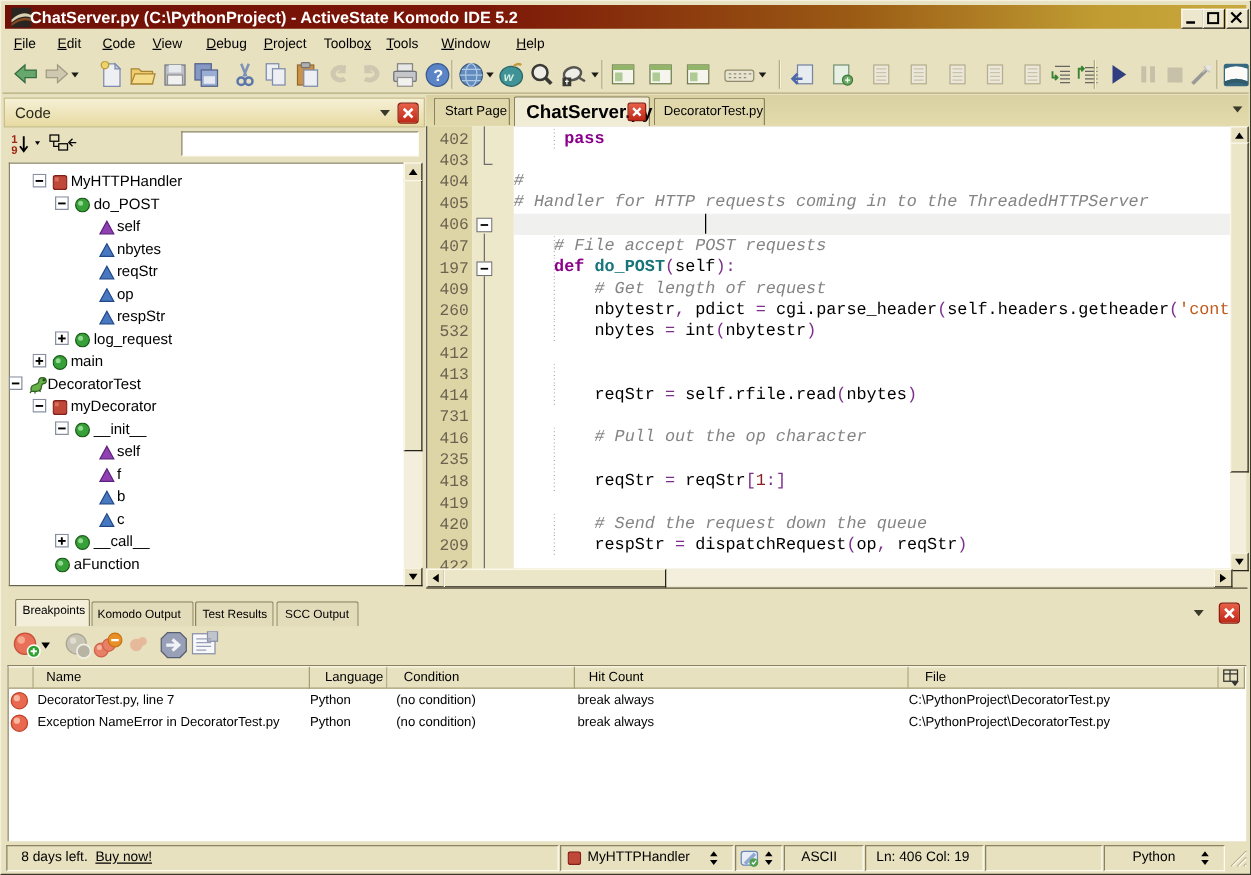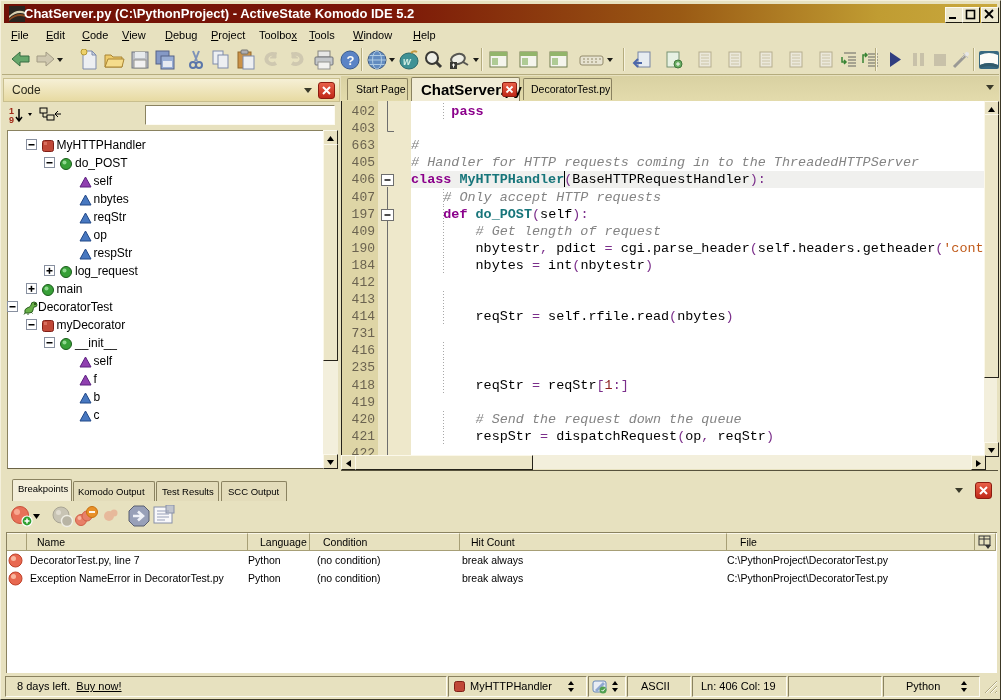--- a/index.html
+++ b/index.html
@@ -401,20 +401,39 @@
             <path d="M6.5 1 L12 11 L1 11 Z" fill="#4878c0" stroke="#204888"></path>
           </svg></span>
         <span class="abs" style="left:85.5px;top:0">b</span>
       </div>
       <div class="trow" style="left:0;top:275px;width:316px">
         <span class="ticon" style="left:70.5px"><svg width="13" height="12">
             <path d="M6.5 1 L12 11 L1 11 Z" fill="#4878c0" stroke="#204888"></path>
           </svg></span>
         <span class="abs" style="left:85.5px;top:0">c</span>
       </div>
+      <div class="trow" style="left:0;top:293px;width:316px">
+        <svg class="abs" style="left:36.0px;top:3px" width="12" height="12">
+          <rect x="0.5" y="0.5" width="10" height="10" fill="#fff" stroke="#8890a0"></rect>
+          <rect x="2.5" y="5" width="6" height="1.5" fill="#000"></rect>
+          <rect x="4.7" y="2.8" width="1.5" height="6" fill="#000"></rect>
+        </svg>
+        <span class="ticon" style="left:52.0px"><svg width="12" height="12">
+            <circle cx="6" cy="6" r="5.5" fill="#38a038" stroke="#1a5c1a"></circle>
+            <circle cx="4.5" cy="4.5" r="2" fill="#90d890"></circle>
+          </svg></span>
+        <span class="abs" style="left:67.0px;top:0">__call__</span>
+      </div>
+      <div class="trow" style="left:0;top:311px;width:316px">
+        <span class="ticon" style="left:36.0px"><svg width="12" height="12">
+            <circle cx="6" cy="6" r="5.5" fill="#38a038" stroke="#1a5c1a"></circle>
+            <circle cx="4.5" cy="4.5" r="2" fill="#90d890"></circle>
+          </svg></span>
+        <span class="abs" style="left:51.0px;top:0">aFunction</span>
+      </div>
     </div>
  <div class="abs sb" style="left:320px;top:54px;width:15px;height:337px">
   <span class="sbtn" style="left:0;top:0;width:13px;height:13px"><svg width="13" height="13">
           <path d="M6.5 4 L10 9 L3 9 Z" fill="#000"></path>
         </svg></span>
   <span class="sthumb" style="left:0;top:14px;width:13px;height:215px"></span>
   <span class="sbtn" style="left:0;top:324px;width:13px;height:13px"><svg width="13" height="13">
           <path d="M6.5 9 L10 4 L3 4 Z" fill="#000"></path>
         </svg></span>
  </div>
@@ -433,38 +452,38 @@
       <span style="position:absolute;left:7px;top:4px">DecoratorTest.py</span>
     </span>
  <svg class="abs" style="left:645px;top:9px" width="9" height="6">
       <path d="M0 0 L8 0 L4 5 Z" fill="#3a3a2a"></path>
     </svg>
 </div>
 <div id="editor" class="abs">
  <div id="gutter" class="abs">
       <span class="ln mono" style="top:2px;width:33px">402</span>
       <span class="ln mono" style="top:19px;width:33px">403</span>
-      <span class="ln mono" style="top:36px;width:33px">663</span>
+      <span class="ln mono" style="top:36px;width:33px">404</span>
       <span class="ln mono" style="top:53px;width:33px">405</span>
       <span class="ln mono" style="top:70px;width:33px">406</span>
       <span class="ln mono" style="top:88px;width:33px">407</span>
       <span class="ln mono" style="top:105px;width:33px">197</span>
       <span class="ln mono" style="top:122px;width:33px">409</span>
-      <span class="ln mono" style="top:139px;width:33px">190</span>
-      <span class="ln mono" style="top:156px;width:33px">184</span>
+      <span class="ln mono" style="top:139px;width:33px">260</span>
+      <span class="ln mono" style="top:156px;width:33px">532</span>
       <span class="ln mono" style="top:173px;width:33px">412</span>
       <span class="ln mono" style="top:190px;width:33px">413</span>
       <span class="ln mono" style="top:207px;width:33px">414</span>
       <span class="ln mono" style="top:224px;width:33px">731</span>
       <span class="ln mono" style="top:241px;width:33px">416</span>
       <span class="ln mono" style="top:258px;width:33px">235</span>
       <span class="ln mono" style="top:276px;width:33px">418</span>
       <span class="ln mono" style="top:293px;width:33px">419</span>
       <span class="ln mono" style="top:310px;width:33px">420</span>
-      <span class="ln mono" style="top:327px;width:33px">421</span>
+      <span class="ln mono" style="top:327px;width:33px">209</span>
       <span class="ln mono" style="top:344px;width:33px">422</span>
     </div>
  <div id="foldm" class="abs">
       <svg class="abs" style="left:0;top:0" width="33" height="354">
         <path d="M9.5 0 L9.5 30.5 L16 30.5" stroke="#6e6e6e" fill="none"></path>
         <path d="M9.5 86 L9.5 108" stroke="#6e6e6e" fill="none"></path>
         <path d="M9.5 120 L9.5 354" stroke="#6e6e6e" fill="none"></path>
       </svg>
       <svg class="abs" style="left:3px;top:73px" width="13" height="12">
         <rect x="0.5" y="0.5" width="12" height="11" fill="#fff" stroke="#6e6e6e"></rect>
@@ -474,29 +493,29 @@
         <rect x="0.5" y="0.5" width="12" height="11" fill="#fff" stroke="#6e6e6e"></rect>
         <rect x="3.5" y="5.3" width="6" height="1.4" fill="#000"></rect>
       </svg>
     </div>
  <div id="code" class="abs" style="left:0;top:0;width:642px;height:354px;overflow:hidden">
       <div class="abs" style="left:69px;top:70px;width:573px;height:17px;background:#f0f0ee"></div>
       <div class="cl mono" style="top:2px">     <span class="kw">pass</span></div>
       <div class="cl mono" style="top:19px"></div>
       <div class="cl mono" style="top:36px"><span class="com">#</span></div>
       <div class="cl mono" style="top:53px"><span class="com"># Handler for HTTP requests coming in to the ThreadedHTTPServer</span></div>
-      <div class="cl mono" style="top:70px"><span class="kw">class</span> <span class="cls">MyHTTPHandler</span><span class="op">(</span>BaseHTTPRequestHandler<span class="op">):</span></div>
-      <div class="cl mono" style="top:88px">    <span class="com"># Only accept HTTP requests</span></div>
+      <div class="cl mono" style="top:88px">    <span class="com"># File accept POST requests</span></div>
       <div class="cl mono" style="top:105px">    <span class="kw">def</span> <span class="cls">do_POST</span><span class="op">(</span>self<span class="op">):</span></div>
       <div class="cl mono" style="top:122px">        <span class="com"># Get length of request</span></div>
       <div class="cl mono" style="top:139px">        nbytestr<span class="op">,</span> pdict <span class="op">=</span> cgi.parse_header<span class="op">(</span>self.headers.getheader<span class="op">(</span><span class="str">'conte</span></div>
       <div class="cl mono" style="top:156px">        nbytes <span class="op">=</span> int<span class="op">(</span>nbytestr<span class="op">)</span></div>
       <div class="cl mono" style="top:173px"></div>
       <div class="cl mono" style="top:207px">        reqStr <span class="op">=</span> self.rfile.read<span class="op">(</span>nbytes<span class="op">)</span></div>
       <div class="cl mono" style="top:224px"></div>
+      <div class="cl mono" style="top:241px">        <span class="com"># Pull out the op character</span></div>
       <div class="cl mono" style="top:276px">        reqStr <span class="op">=</span> reqStr<span class="op">[</span><span class="num">1</span><span class="op">:]</span></div>
       <div class="cl mono" style="top:293px"></div>
       <div class="cl mono" style="top:310px">        <span class="com"># Send the request down the queue</span></div>
       <div class="cl mono" style="top:327px">        respStr <span class="op">=</span> dispatchRequest<span class="op">(</span>op<span class="op">,</span> reqStr<span class="op">)</span></div>
       <div class="cl mono" style="top:344px"></div>
       <div class="abs" style="left:101px;top:2px;width:1px;height:17px;background-image:linear-gradient(#a8a8a8 1px,transparent 1px);background-size:1px 3px"></div>
       <div class="abs" style="left:101px;top:88px;width:1px;height:17px;background-image:linear-gradient(#a8a8a8 1px,transparent 1px);background-size:1px 3px"></div>
       <div class="abs" style="left:101px;top:105px;width:1px;height:17px;background-image:linear-gradient(#a8a8a8 1px,transparent 1px);background-size:1px 3px"></div>
       <div class="abs" style="left:101px;top:122px;width:1px;height:17px;background-image:linear-gradient(#a8a8a8 1px,transparent 1px);background-size:1px 3px"></div>
       <div class="abs" style="left:101px;top:139px;width:1px;height:17px;background-image:linear-gradient(#a8a8a8 1px,transparent 1px);background-size:1px 3px"></div>

